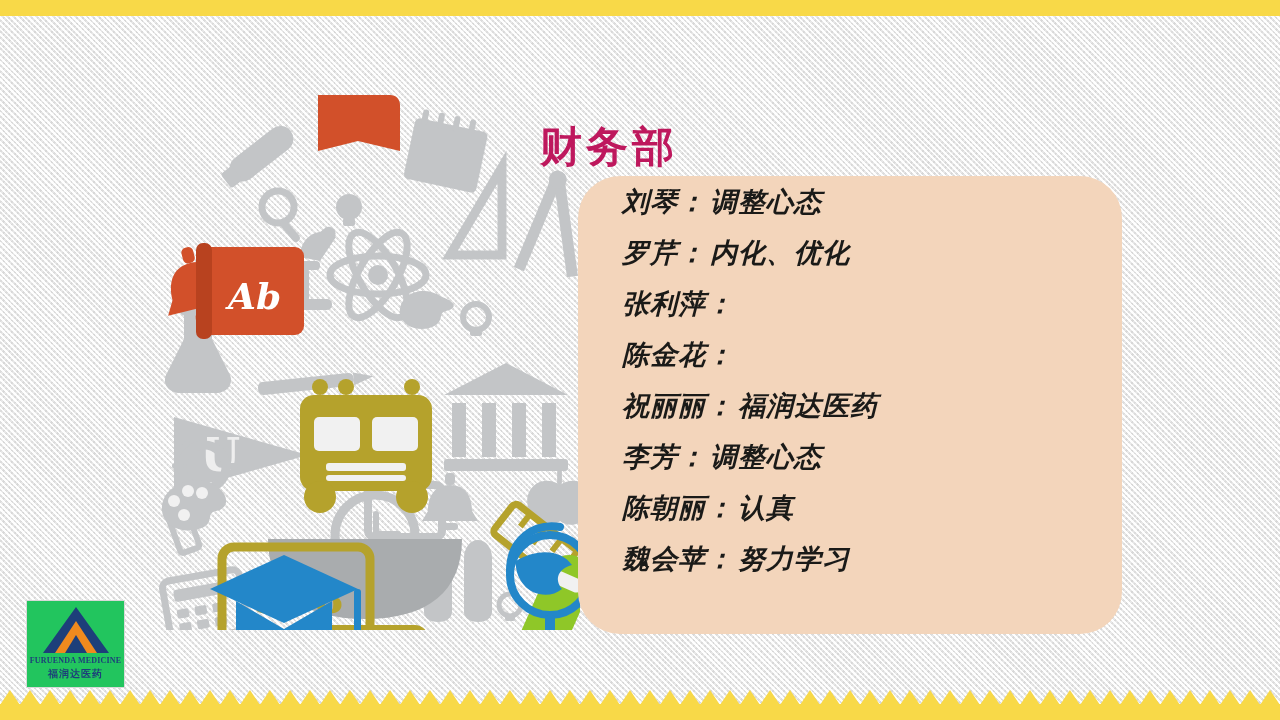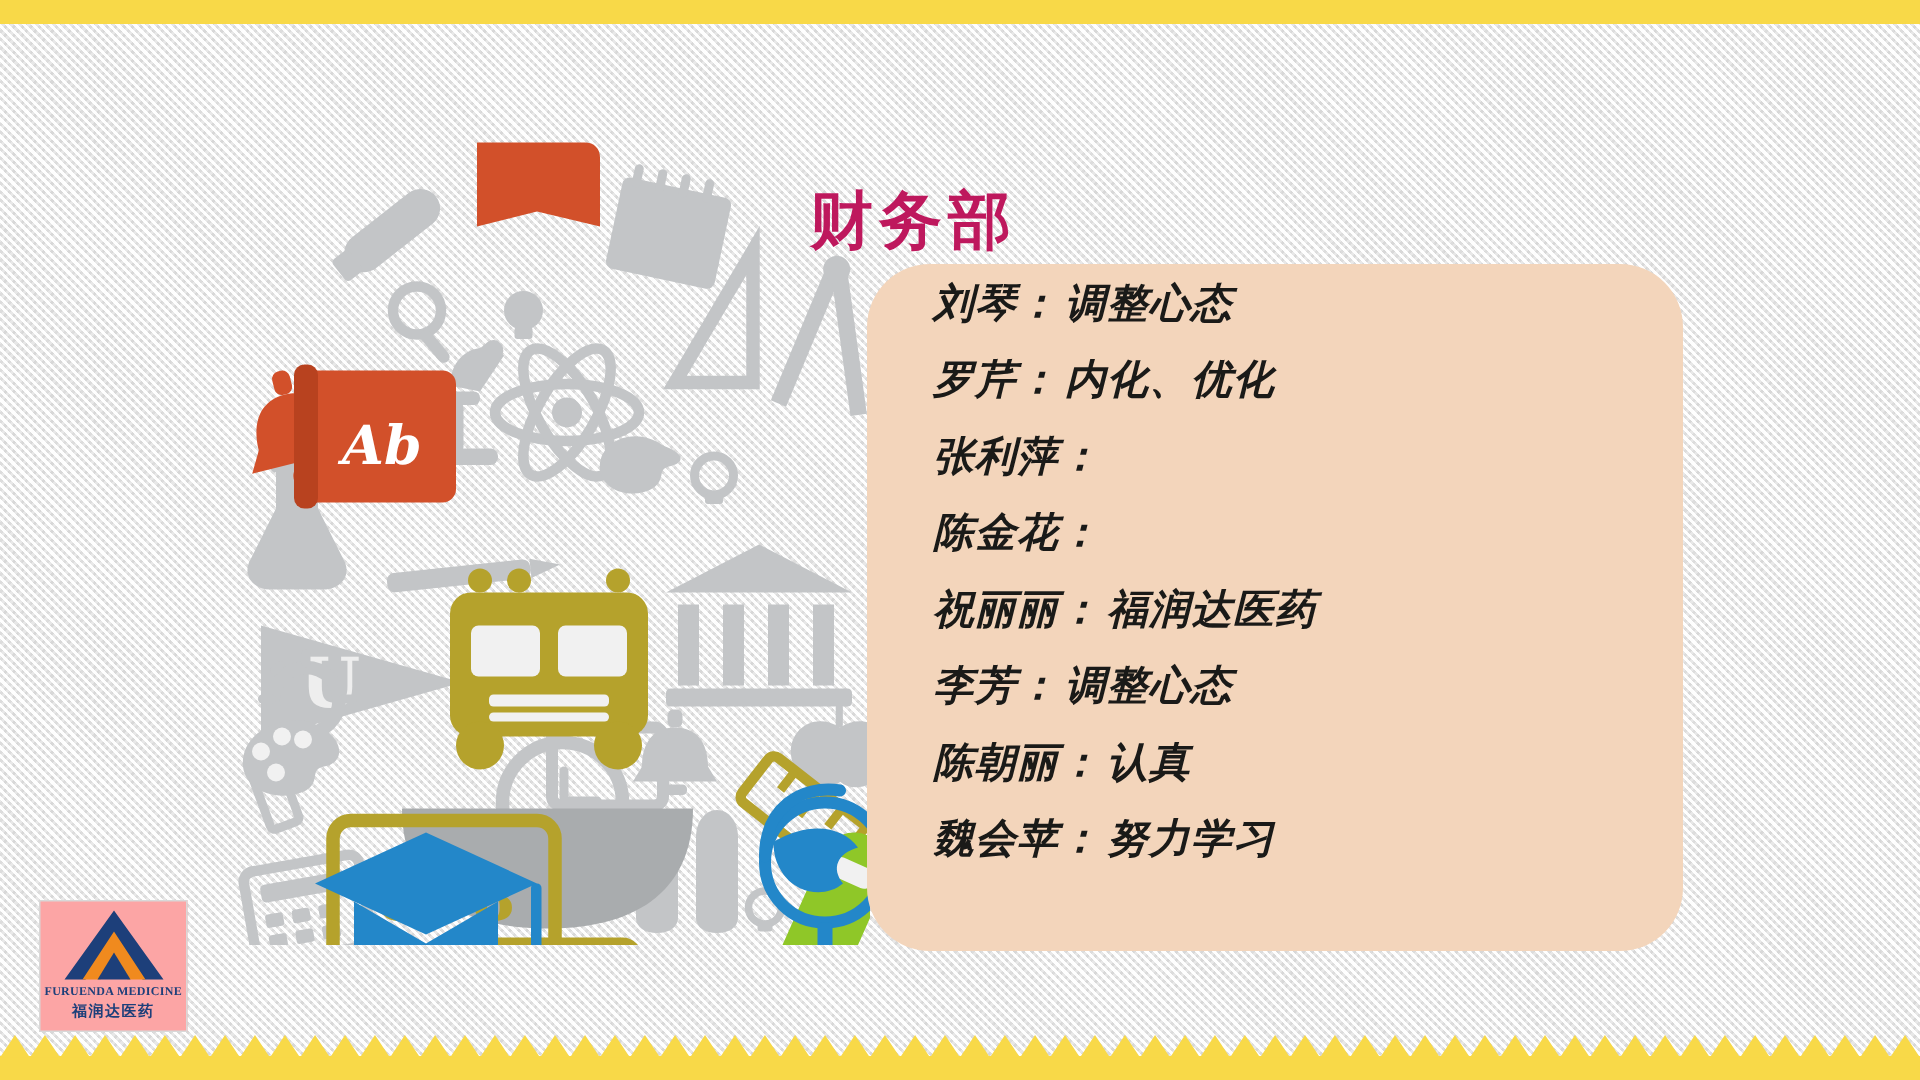--- a/index.html
+++ b/index.html
@@ -177,21 +177,21 @@
   .member-sep  { margin-right: 4px; }
   .member-note { white-space: nowrap; }
 
   
   .logo-box {
     position: absolute;
     left: 26px;
     top: 600px;
     width: 99px;
     height: 88px;
-    background: #fca5a5;
+    background: #22c55e;
     border: 1px solid #d8d8d8;
     z-index: 8;
     display: flex;
     flex-direction: column;
     align-items: center;
     justify-content: flex-start;
     padding-top: 4px;
     box-sizing: border-box;
   }
   .logo-mark { width: 78px; height: 50px; }

